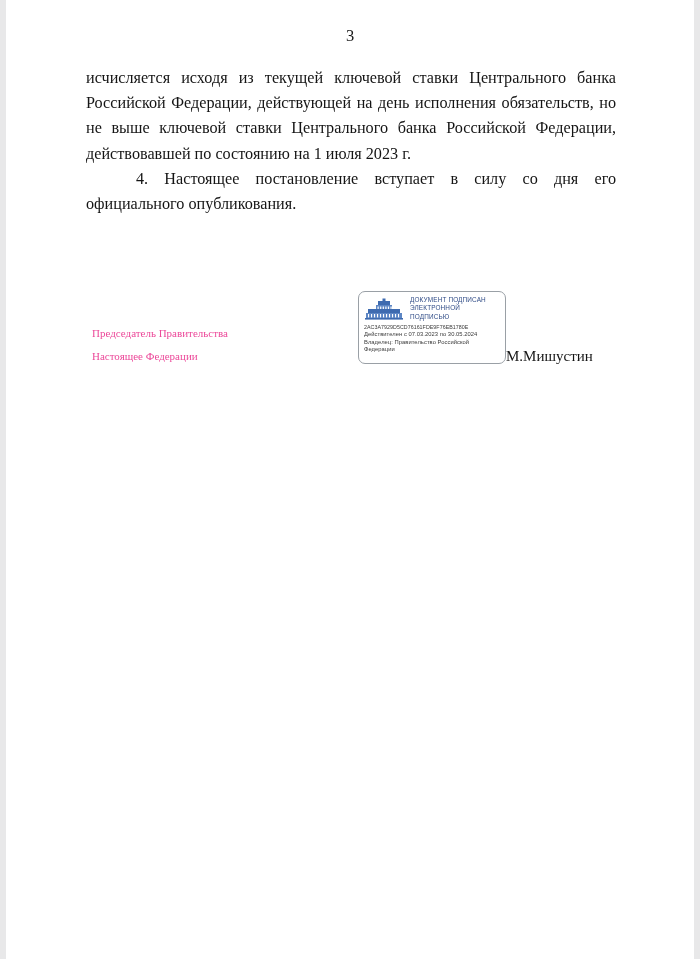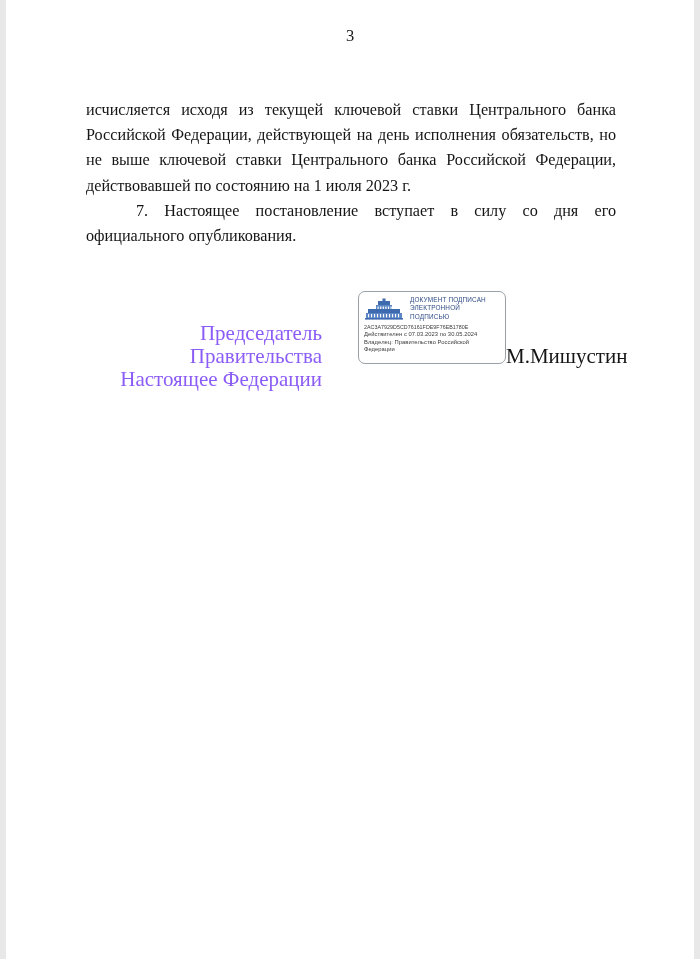--- a/index.html
+++ b/index.html
@@ -33,21 +33,20 @@
     font-size: 16.5px;
     color: #1a1a1a;
     line-height: 1;
   }
 
   .body-text {
     position: absolute;
     left: 80px;
     top: 66px;
     width: 530px;
-    margin-top: 32px;
   }
 
   .para {
     margin: 0;
     text-align: justify;
     text-justify: inter-word;
     font-size: 16.2px;
     line-height: 25.2px;
     color: #151515;
     hyphens: none;
@@ -63,31 +62,31 @@
     top: 322px;
     width: 688px;
     height: 60px;
   }
 
   .signer-title {
     position: absolute;
     left: 86px;
     top: 0;
     width: 230px;
-    font-size: 21px;
+    font-size: 11px;
     line-height: 23px;
-    color: #8b5cf6;
-    text-align: right;
+    color: #ec4899;
+    text-align: left;
   }
 
   .signer-name {
     position: absolute;
     left: 500px;
     top: 23px;
-    font-size: 21px;
+    font-size: 15px;
     line-height: 23px;
     color: #151515;
     white-space: nowrap;
   }
 
   
   .e-stamp {
     position: absolute;
     left: 352px;
     top: 291px;
@@ -152,21 +151,21 @@
 </style>
 </head>
 <body>
 
 <div class="page">
 
   <div class="page-number">3</div>
 
   <div class="body-text">
     <p class="para">исчисляется исходя из текущей ключевой ставки Центрального банка Российской Федерации, действующей на день исполнения обязательств, но не выше ключевой ставки Центрального банка Российской Федерации, действовавшей по состоянию на 1 июля 2023 г.</p>
-    <p class="para indented">7. Настоящее постановление вступает в силу со дня его официального опубликования.</p>
+    <p class="para indented">4. Настоящее постановление вступает в силу со дня его официального опубликования.</p>
   </div>
 
   <div class="e-stamp">
     <div class="stamp-head">
       <svg class="stamp-emblem" viewBox="0 0 40 22">
         <rect x="14" y="3" width="12" height="4" fill="#3e6bb0"></rect>
         <rect x="18.5" y="0.5" width="3" height="3" fill="#3e6bb0"></rect>
         <rect x="12" y="7" width="16" height="8" fill="#5d86c4"></rect>
         <g fill="#ffffff">
           <rect x="13.5" y="8.5" width="1.2" height="5"></rect>

